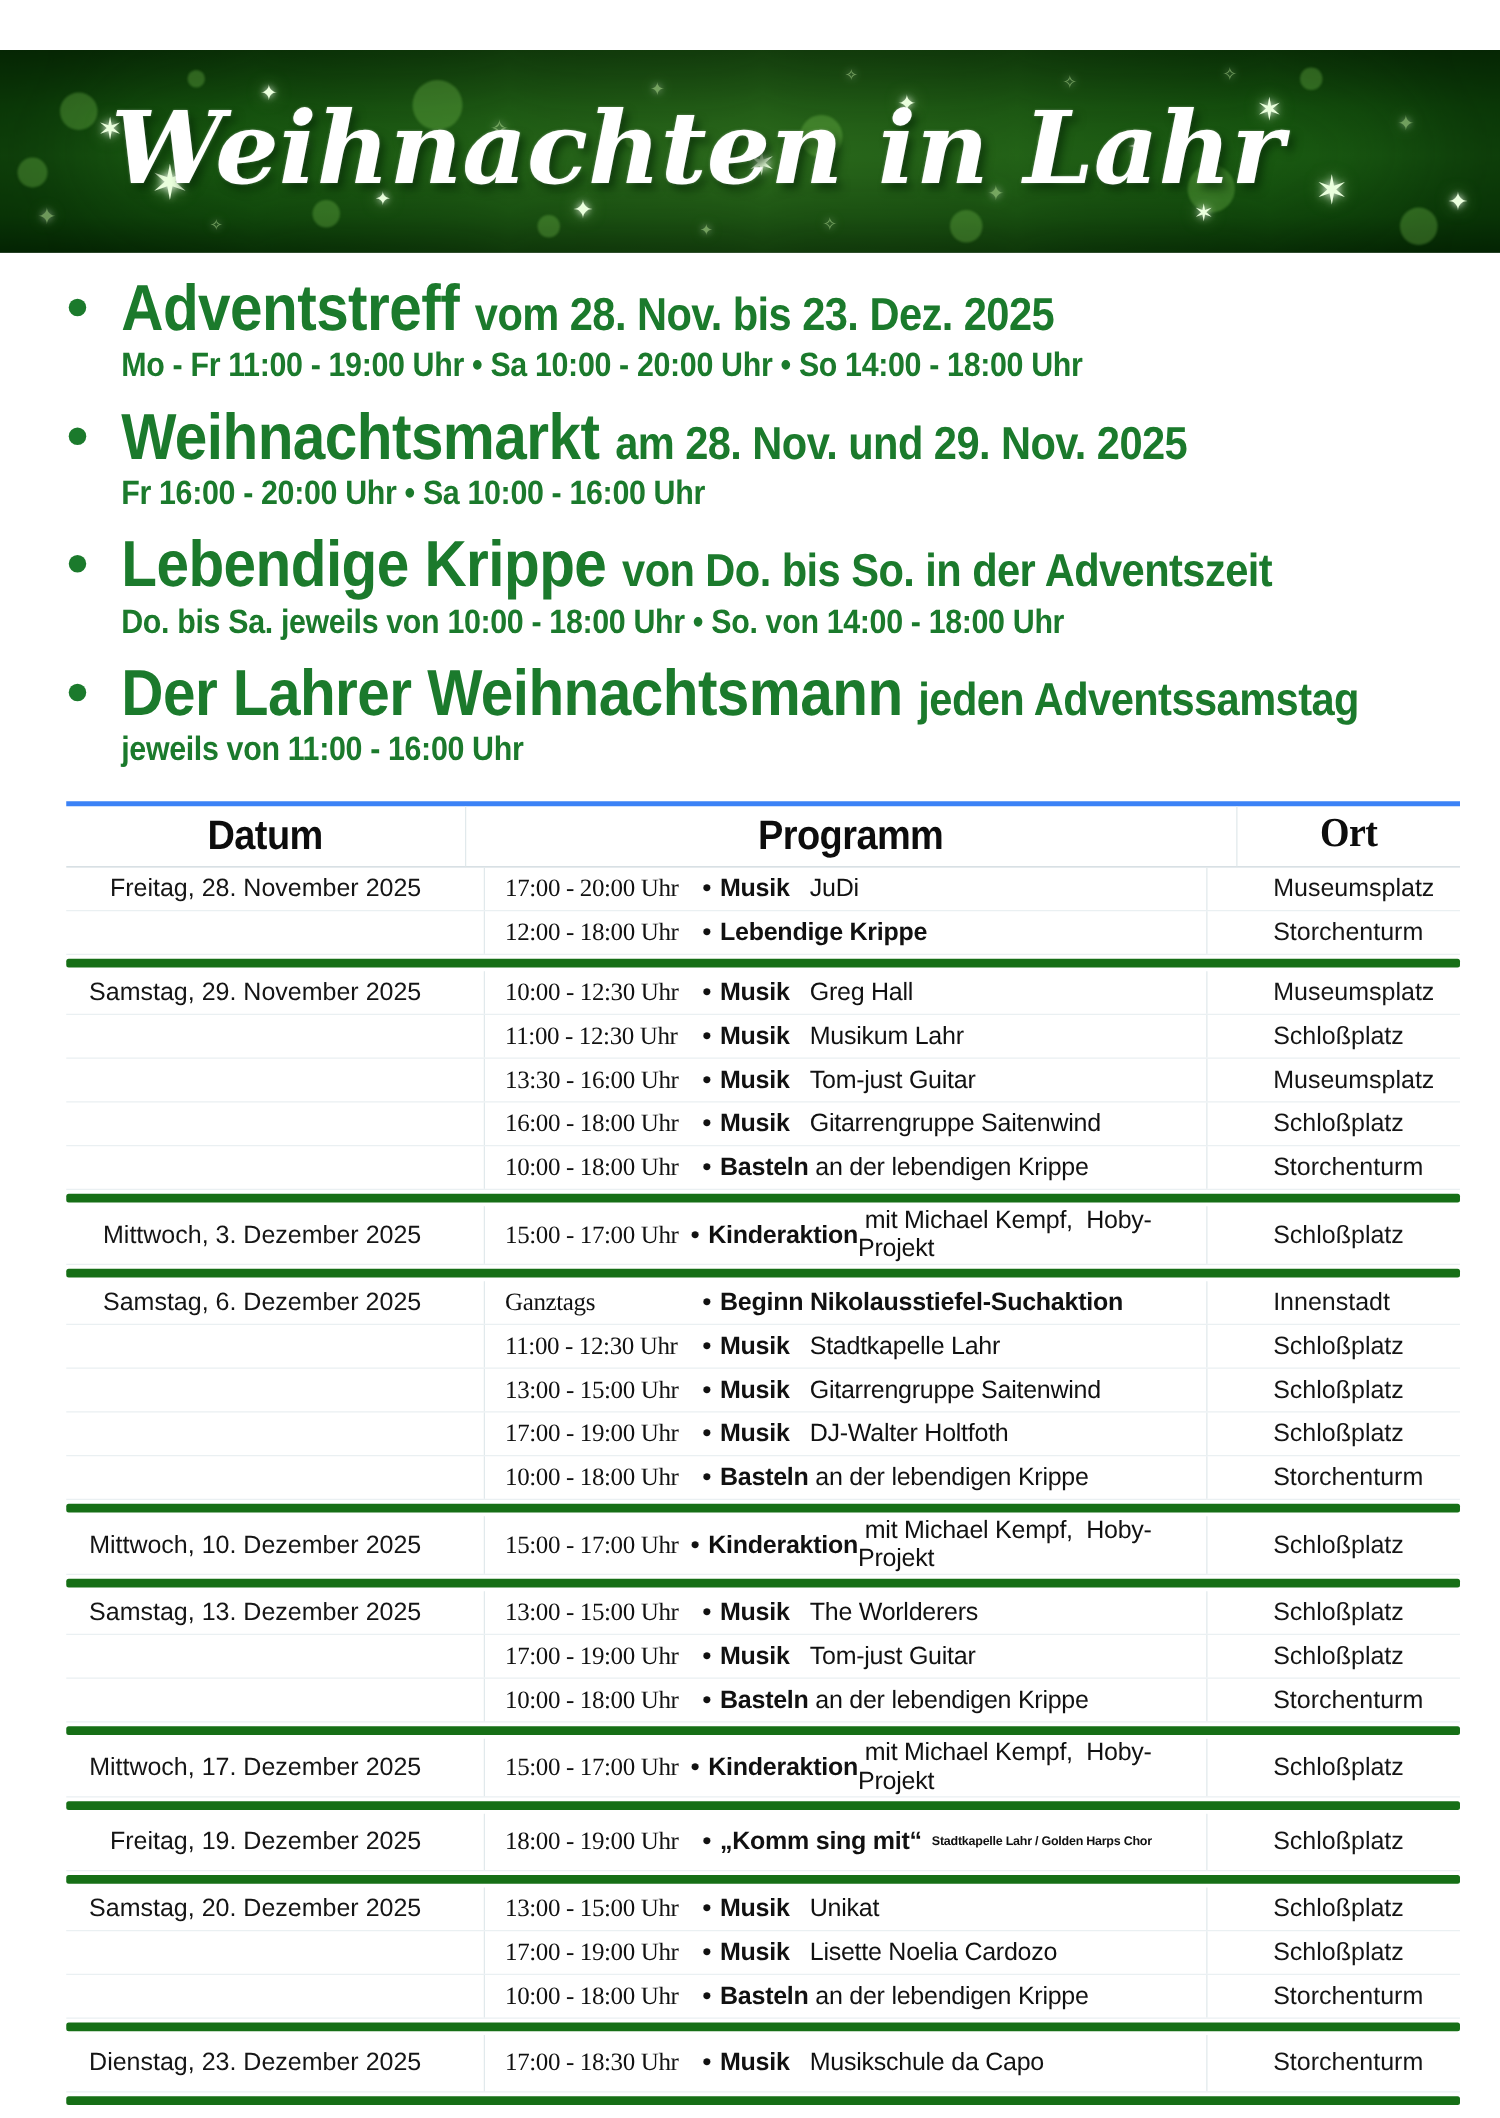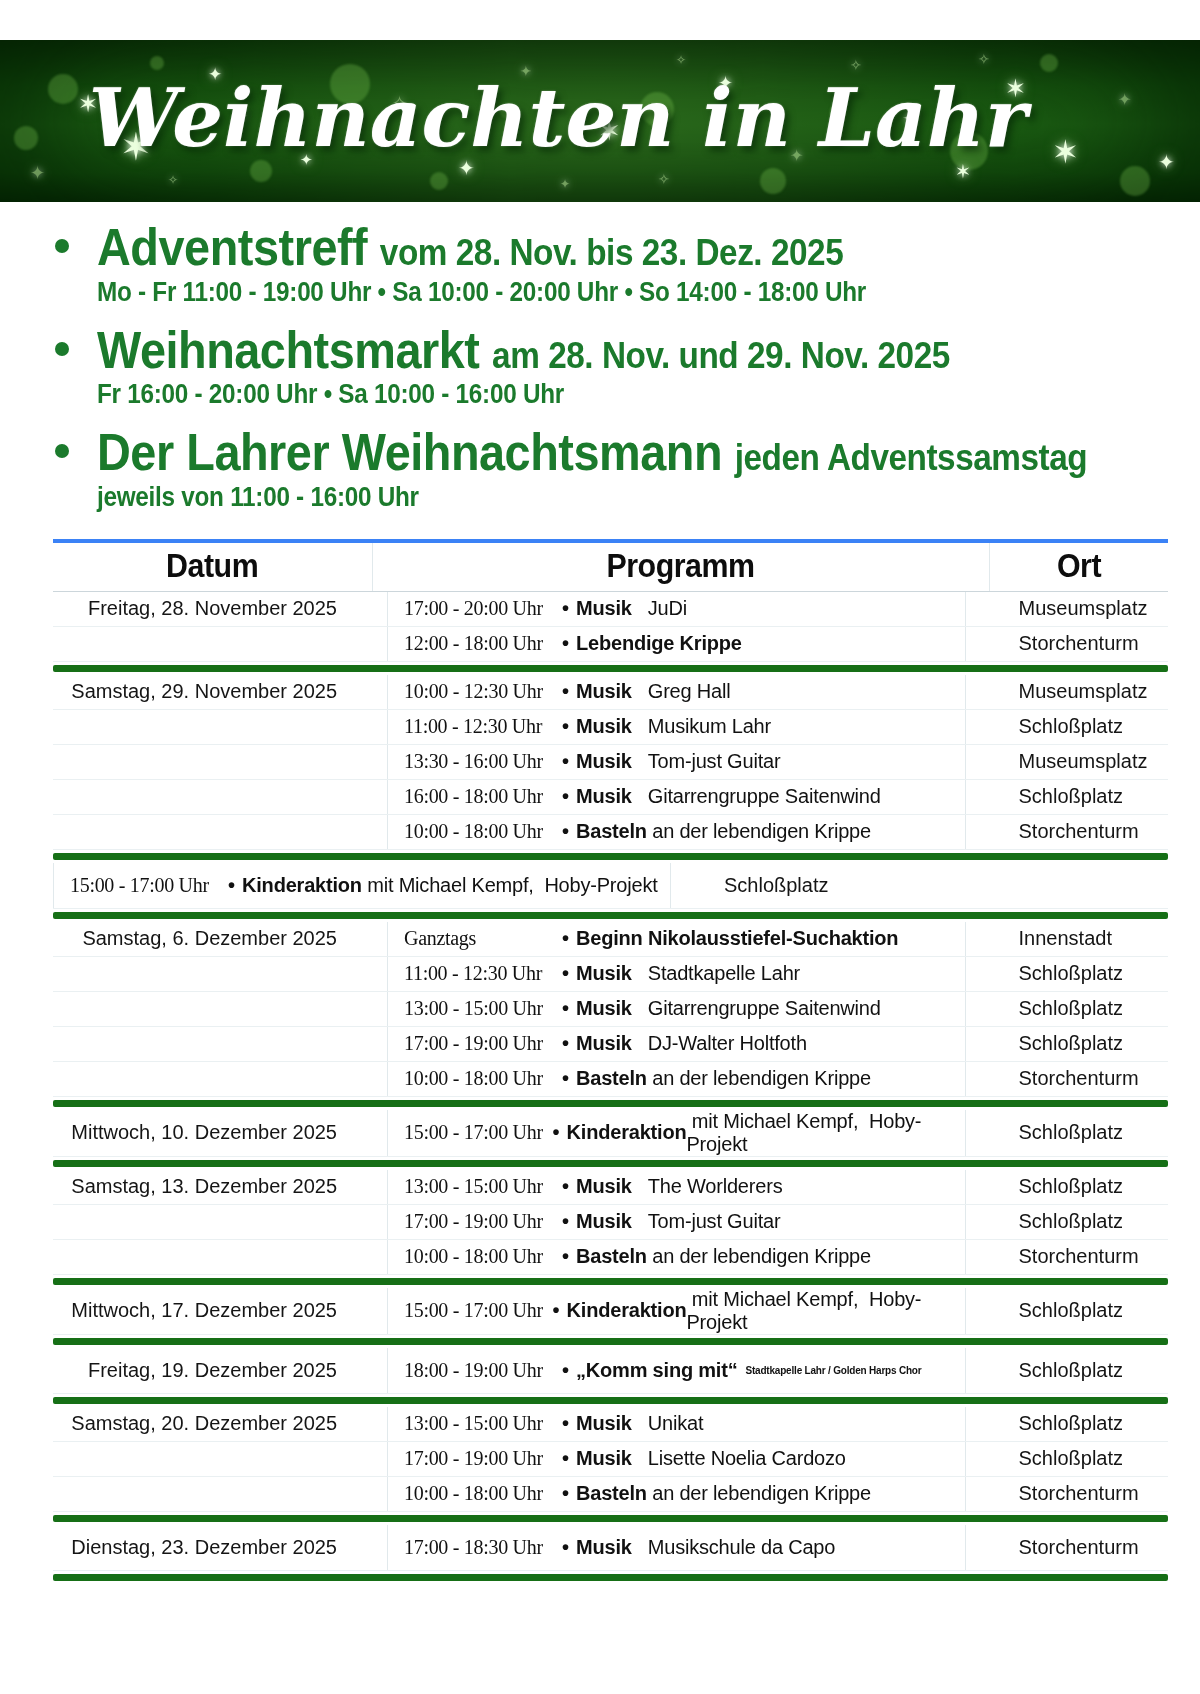--- a/index.html
+++ b/index.html
@@ -33,21 +33,21 @@
   .h-times{display:inline-block;transform:scaleX(.9);transform-origin:0 50%;
     font-size:27px;font-weight:bold;color:#1b7a2c;letter-spacing:-.3px;margin-top:2px;white-space:nowrap;}
 
   
   .schedule{margin:26px 32px 0 53px;width:1115px;font-size:20px;}
   .t-head{display:flex;border-top:4px solid #3b82f6;border-bottom:1px solid #ccd6db;}
   .th{box-sizing:border-box;text-align:center;padding:4px 0 6px 0;}
   .th span{display:inline-block;transform:scaleX(.92);font-weight:bold;font-size:33px;letter-spacing:-.5px;color:#0d0d0d;}
   .col-date{width:319px;}
   .col-prog{width:618px;border-left:1px solid #e1e9ec;border-right:1px solid #e1e9ec;}
-  .col-ort{width:178px;}
+  .col-ort{width:178px;font-family:Liberation Serif, serif;}
   .t-row{display:flex;align-items:center;min-height:34px;border-bottom:1px solid #eaf0f2;gap:35px;}
   .t-row.tall{min-height:45px;}
   .cell{box-sizing:border-box;align-self:stretch;display:flex;align-items:center;}
   .cell-date{width:319px;justify-content:flex-end;padding-right:15px;text-align:right;color:#151515;}
   .cell-prog{width:618px;border-left:1px solid #e1e9ec;border-right:1px solid #e1e9ec;padding-left:16px;}
   .cell-ort{width:178px;padding-left:18px;color:#151515;}
   .row-time{display:inline-block;width:158px;letter-spacing:-.3px;font-family:Liberation Serif, serif;}
   .row-bullet{font-weight:bold;margin:0 7px 0 0;}
   .row-label{font-weight:bold;letter-spacing:-.2px;}
   .row-detail{white-space:pre-wrap;letter-spacing:-.2px;}
@@ -110,20 +110,25 @@
       <div class="h-line"><span class="h-main">Adventstreff</span><span class="h-sub">vom 28. Nov. bis 23. Dez. 2025</span></div>
       <div><span class="h-times">Mo - Fr 11:00 - 19:00 Uhr • Sa 10:00 - 20:00 Uhr • So 14:00 - 18:00 Uhr</span></div>
     </div>
 
     <div class="item">
       <span class="bullet"></span>
       <div class="h-line"><span class="h-main">Weihnachtsmarkt</span><span class="h-sub">am 28. Nov. und 29. Nov. 2025</span></div>
       <div><span class="h-times">Fr 16:00 - 20:00 Uhr • Sa 10:00 - 16:00 Uhr</span></div>
     </div>
 
+    <div class="item">
+      <span class="bullet"></span>
+      <div class="h-line"><span class="h-main">Lebendige Krippe</span><span class="h-sub">von Do. bis So. in der Adventszeit</span></div>
+      <div><span class="h-times">Do. bis Sa. jeweils von 10:00 - 18:00 Uhr • So. von 14:00 - 18:00 Uhr</span></div>
+    </div>
 
     <div class="item">
       <span class="bullet"></span>
       <div class="h-line"><span class="h-main">Der Lahrer Weihnachtsmann</span><span class="h-sub">jeden Adventssamstag</span></div>
       <div><span class="h-times">jeweils von 11:00 - 16:00 Uhr</span></div>
     </div>
 
   </div>
 
   <div class="schedule">
@@ -203,20 +208,21 @@
             <span class="row-bullet">•</span>
             <span class="row-label">Basteln</span>
             <span class="row-detail"> an der lebendigen Krippe</span>
           </div>
       <div class="cell cell-ort">Storchenturm</div>
     </div>
         <div class="sep">
           <div class="green-bar"></div>
         </div>
         <div class="t-row tall">
+      <div class="cell cell-date">Mittwoch, 3. Dezember 2025</div>
       <div class="cell cell-prog">
             <span class="row-time">15:00 - 17:00 Uhr</span>
             <span class="row-bullet">•</span>
             <span class="row-label">Kinderaktion</span>
             <span class="row-detail"> mit Michael Kempf,  Hoby-Projekt</span>
           </div>
       <div class="cell cell-ort">Schloßplatz</div>
     </div>
         <div class="sep">
           <div class="green-bar"></div>

